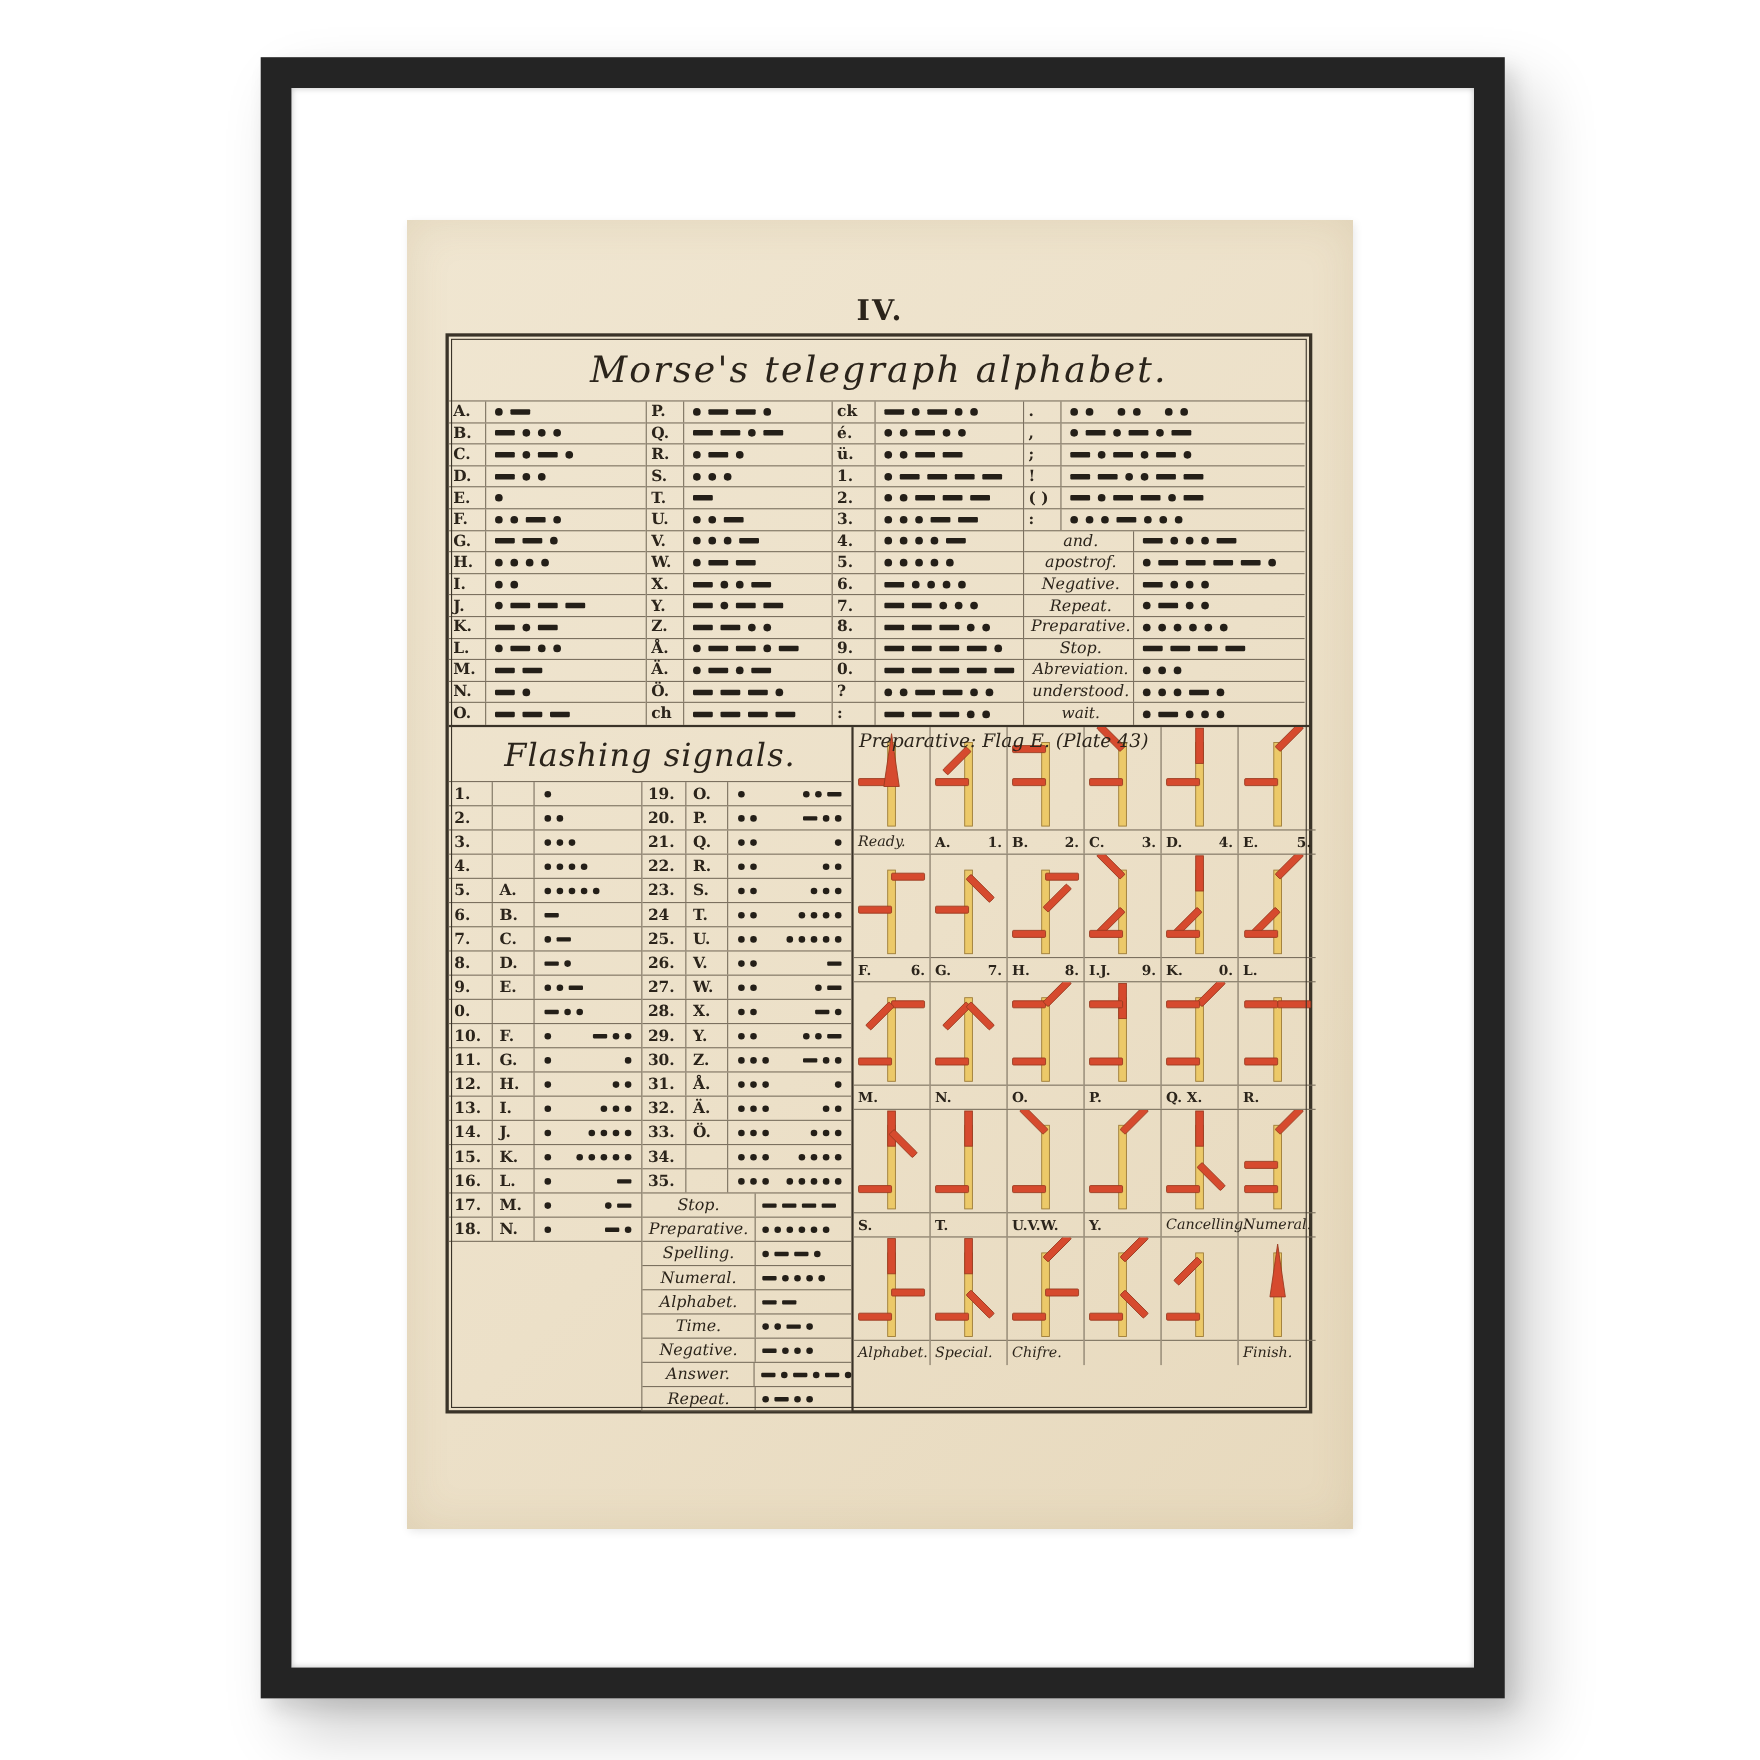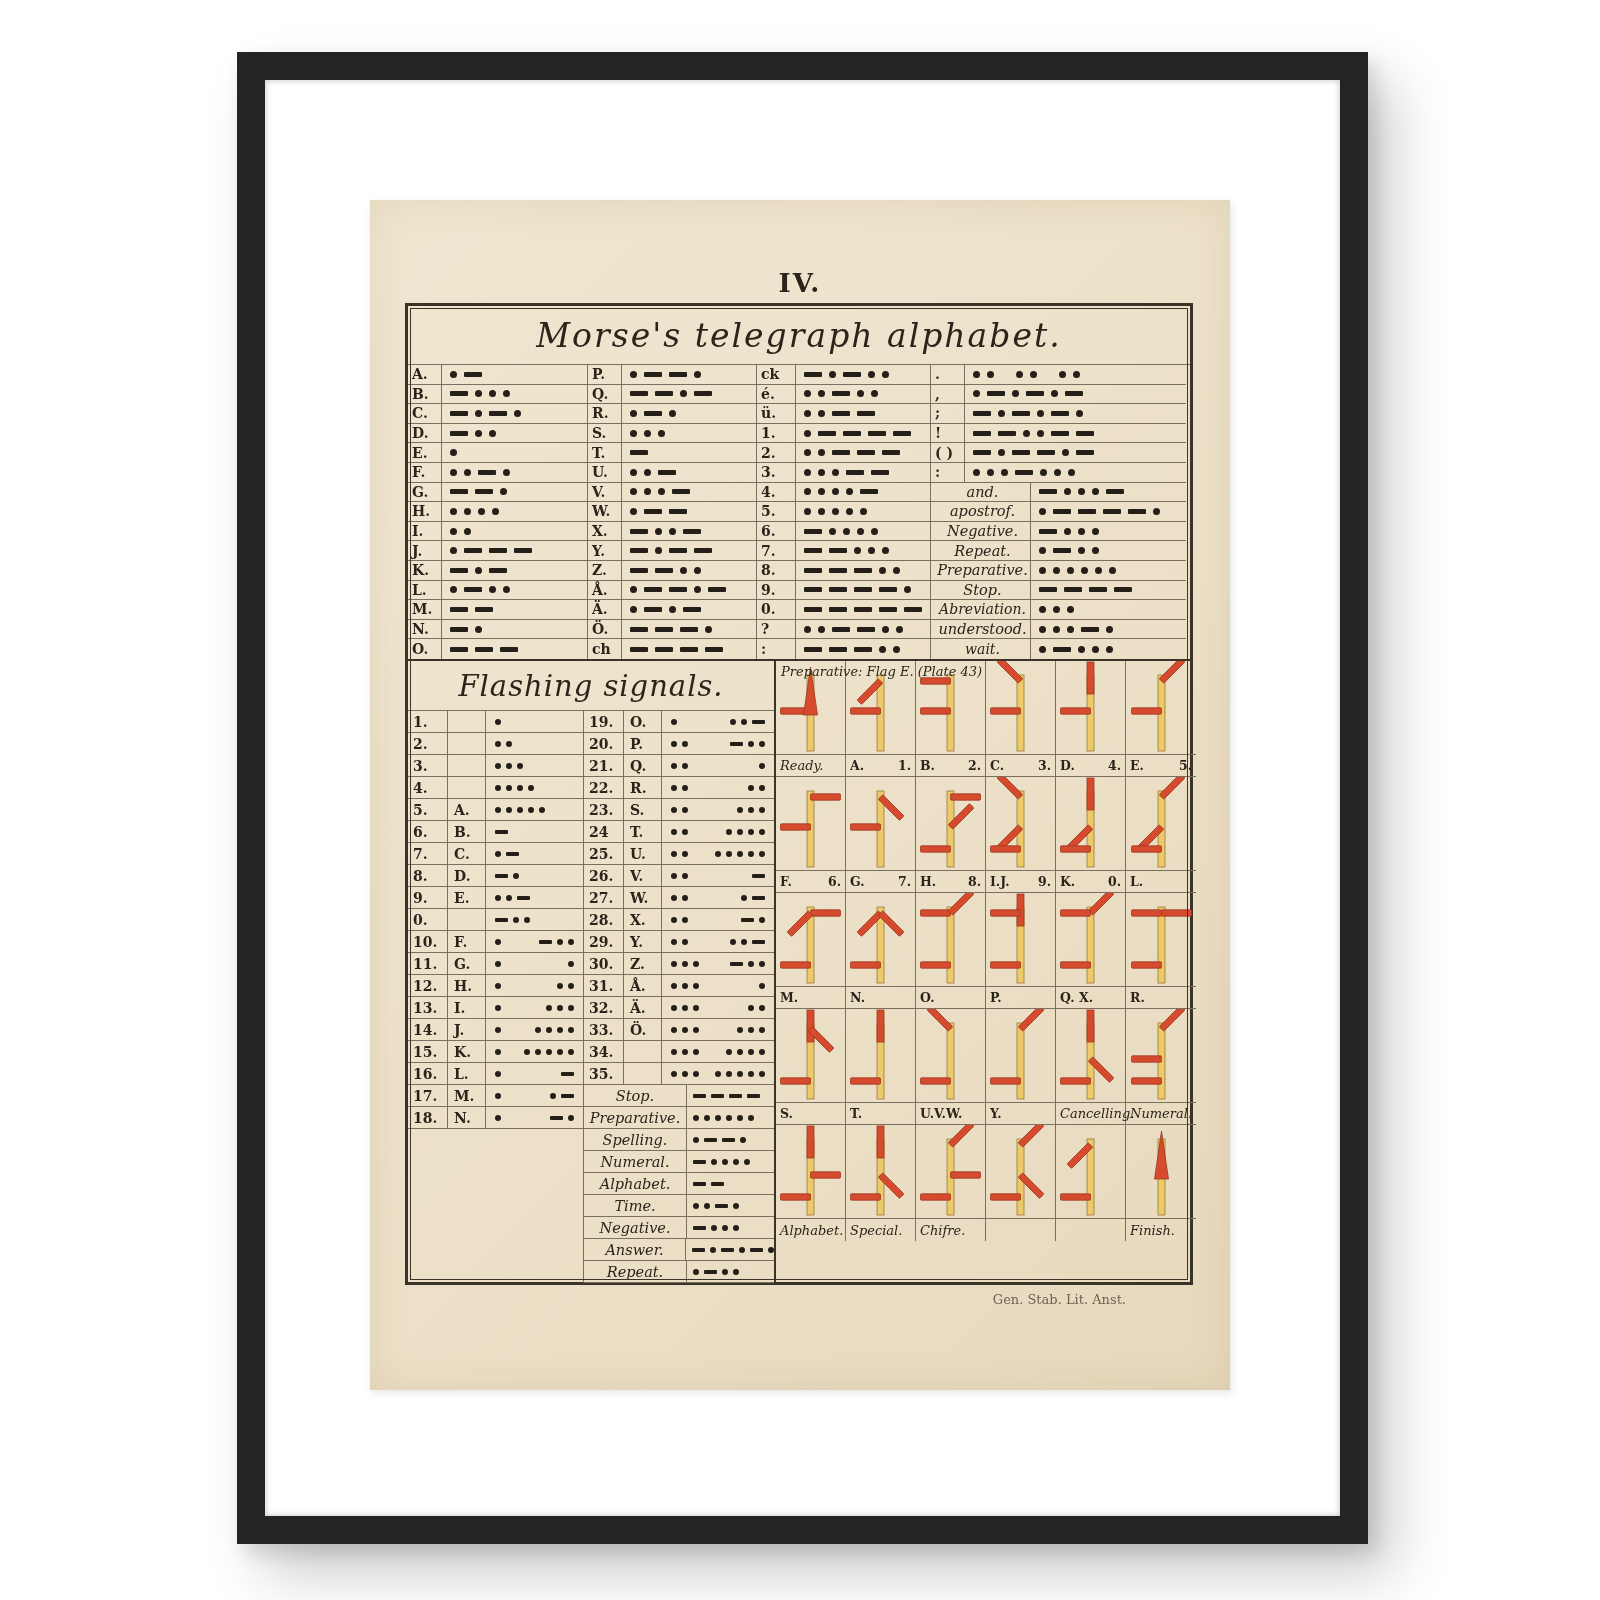--- a/index.html
+++ b/index.html
@@ -71,21 +71,21 @@
   .sem-title .t2{font-size:14px;margin-top:-2px;}
   .semgrid{flex:1;display:flex;flex-direction:column;position:relative;}
   .semrow{display:flex;height:116px;box-sizing:border-box;border-bottom:1px solid var(--ln);}
   .semrow:last-child{border-bottom:none;}
   .semcell{width:70px;box-sizing:border-box;border-right:1px solid var(--ln);display:flex;flex-direction:column;}
   .semcell:last-child{border-right:none;}
   .semfig{height:93px;display:flex;align-items:flex-end;justify-content:center;}
   .semlab{height:23px;box-sizing:border-box;border-top:1px solid var(--ln);display:flex;
           justify-content:space-between;align-items:center;padding:0 4px;font-size:12.5px;font-weight:bold;}
   .semlab .script{font-weight:normal;font-size:13px;}
-  .semnote{position:absolute;top:3px;left:5px;font-size:13px;font-style:italic;z-index:4;white-space:nowrap;}
+  .semnote{position:absolute;top:3px;left:5px;font-size:17px;font-style:italic;z-index:4;white-space:nowrap;}
   .credit{position:absolute;left:0;top:1092px;width:788px;text-align:right;font-size:13px;color:#6e6250;}
   .credit span{margin-right:32px;}
 </style>
 </head>
 <body>
 
 <div class="stage">
   <div class="frame">
     <div class="paper">
       <div class="plate-num">IV.</div>
@@ -1942,16 +1942,15 @@
                     <div class="semlab">
                       <span class="script">Finish.</span>
                       <span></span>
                     </div>
                   </div>
                 </div>
               </div>
           </div>
         </div>
       </div>
-      <div class="credit"><span>Gen. Stab. Lit. Anst.</span></div>
     </div>
   </div>
 </div>
 
 </body></html>

